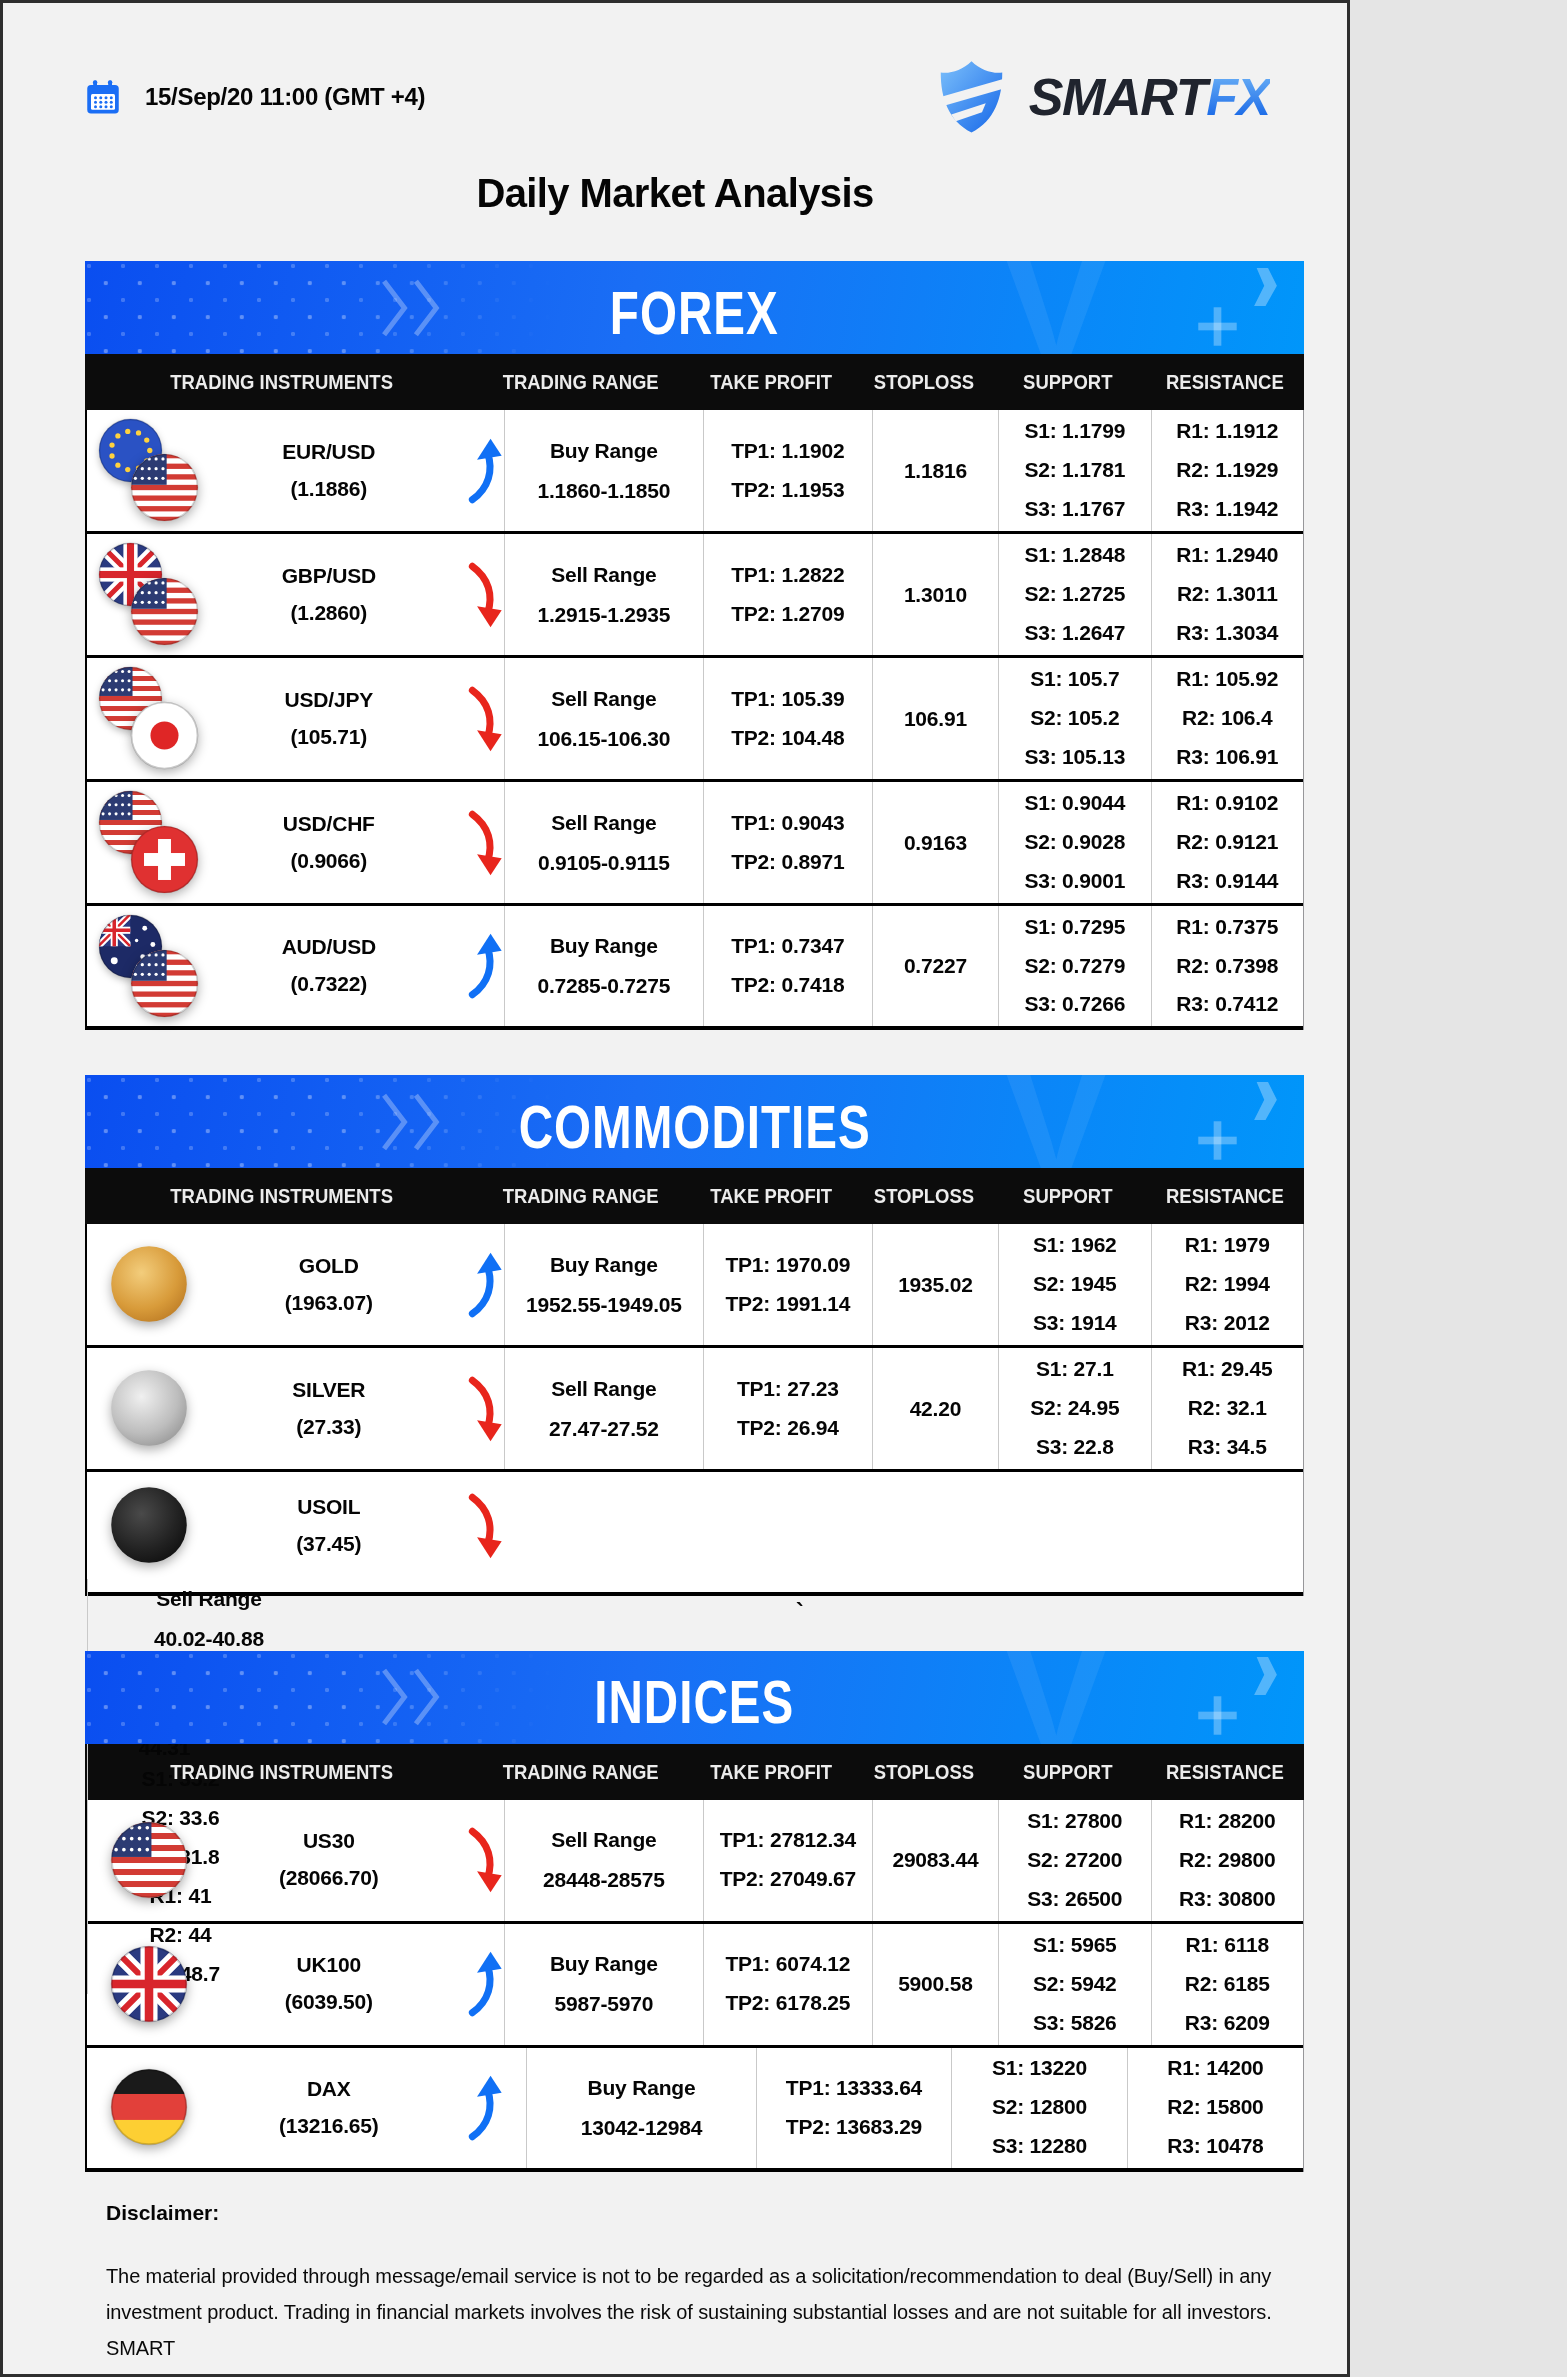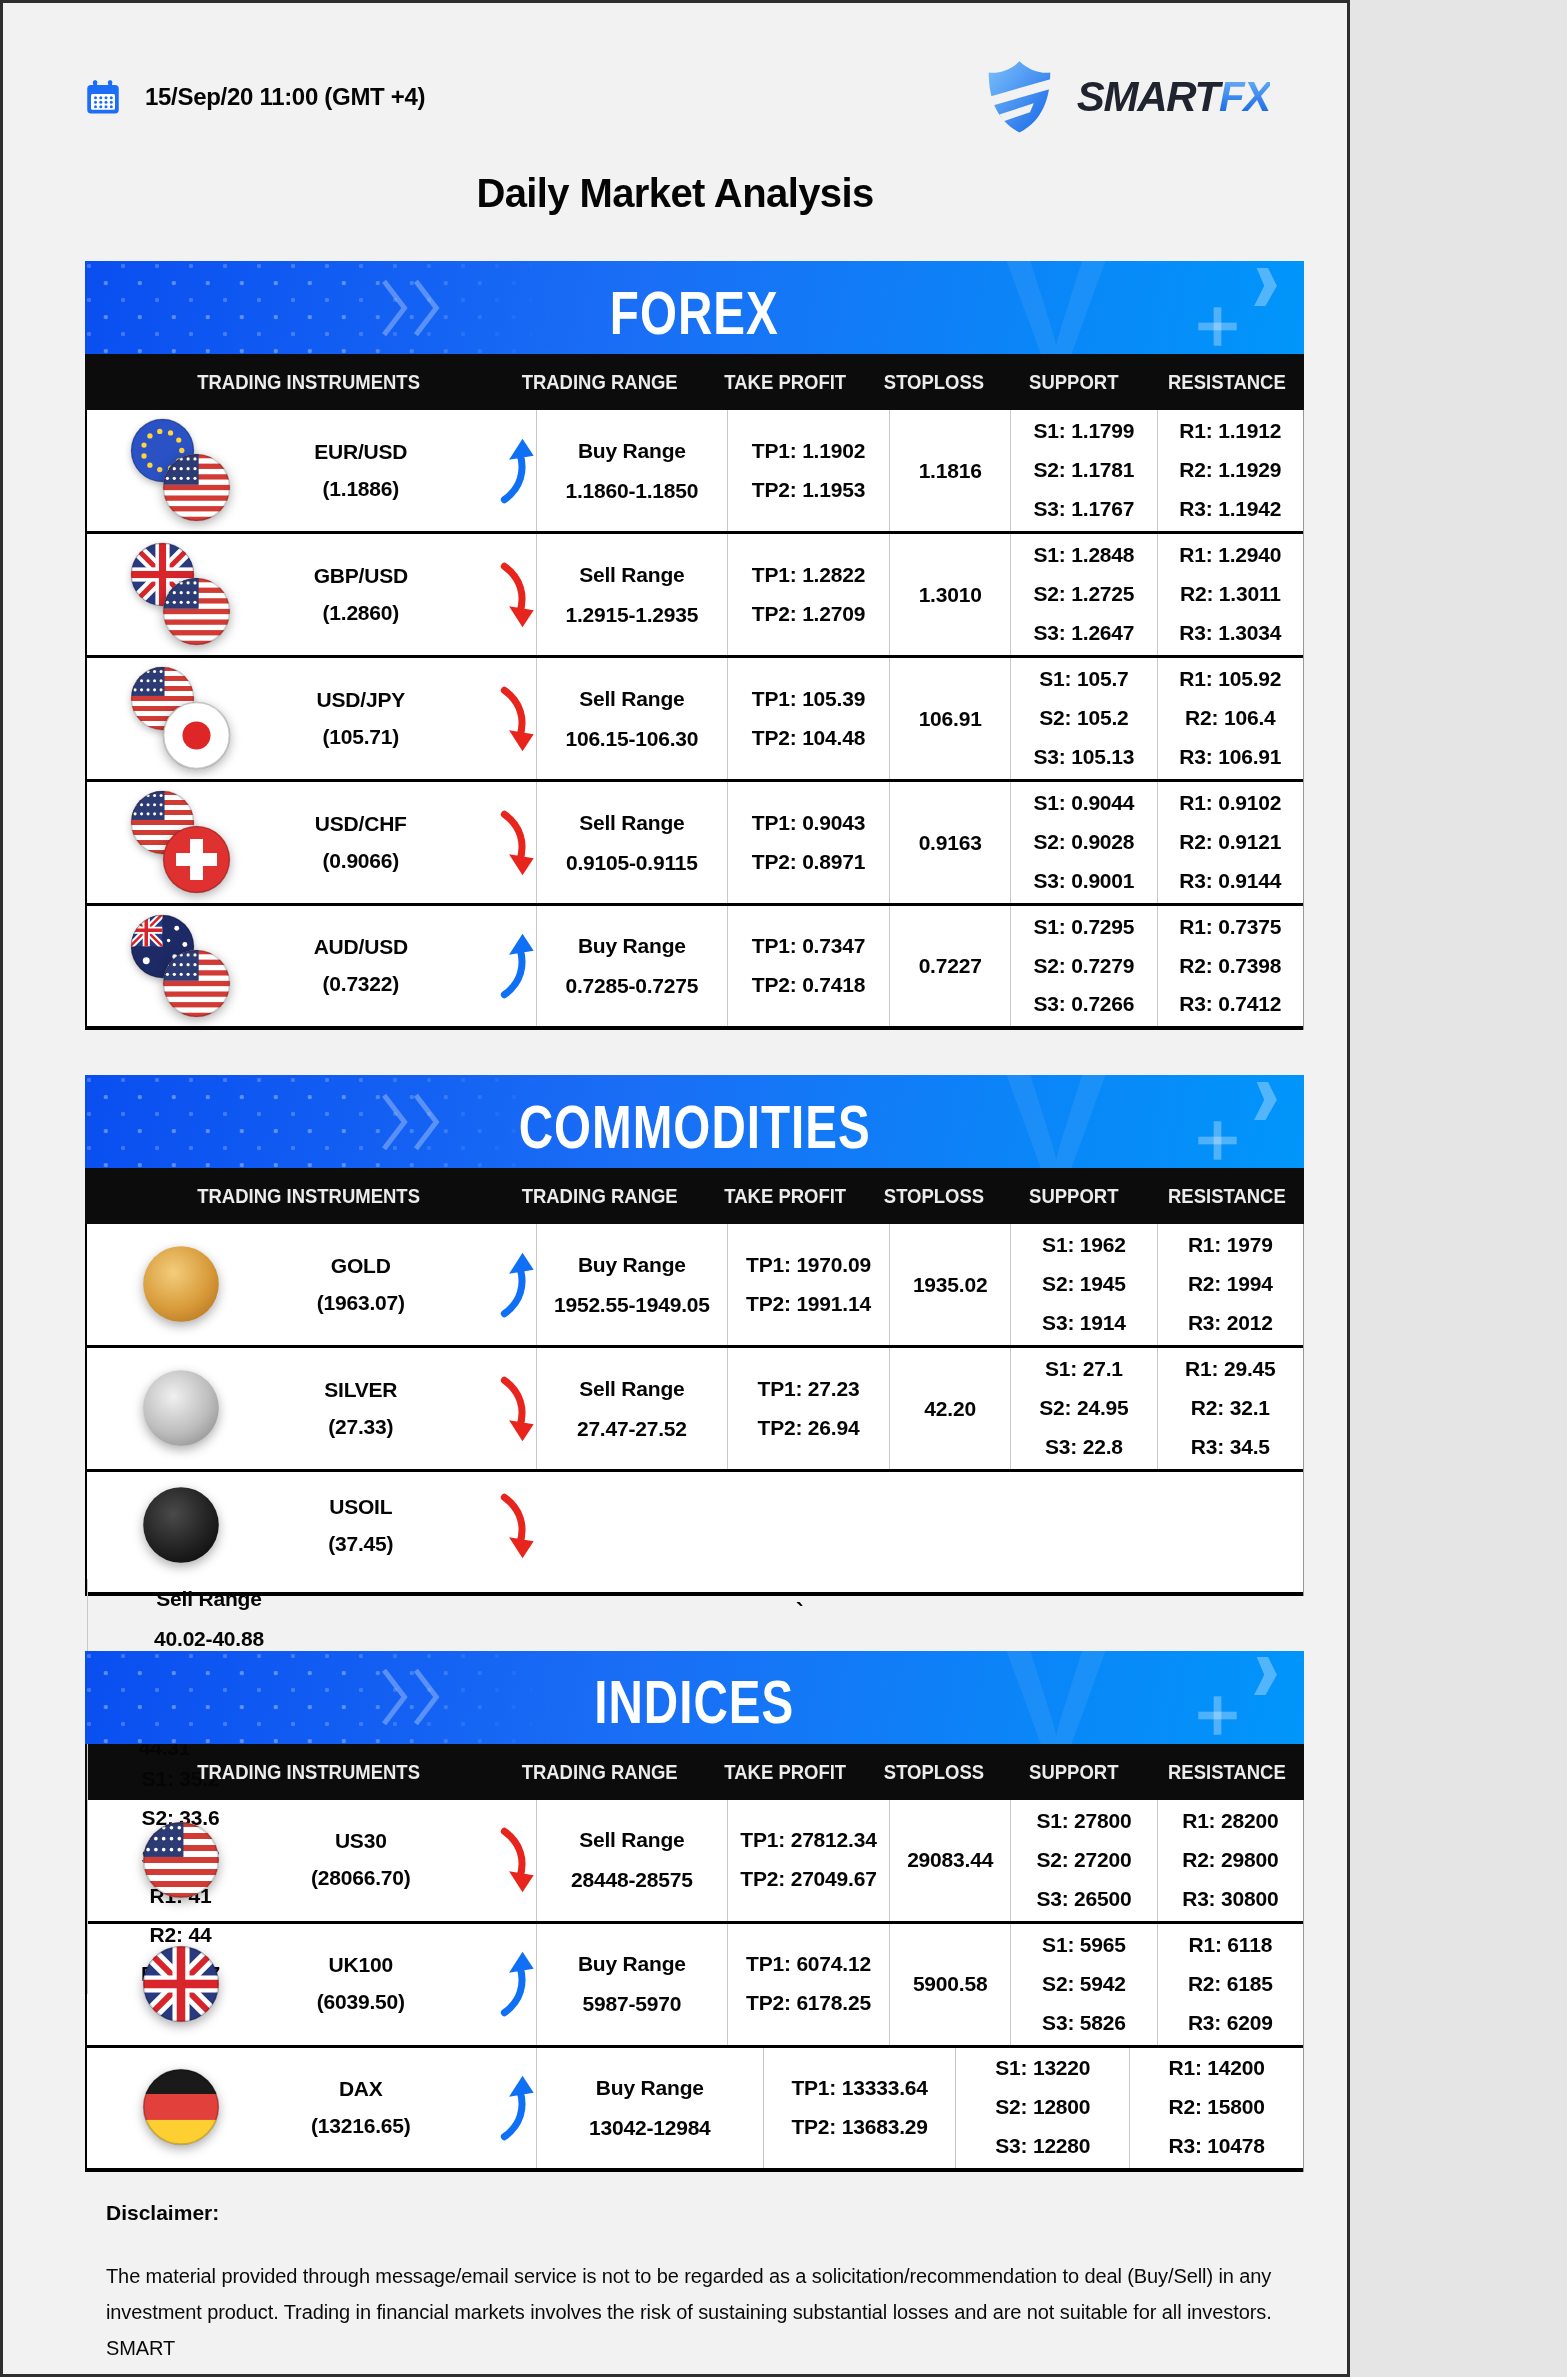--- a/index.html
+++ b/index.html
@@ -8,21 +8,21 @@
         border:3.2px solid #2e2e2e;box-sizing:border-box;overflow:hidden;
         font-family:"Liberation Sans",sans-serif;color:#050505;}
   
   .topbar{display:flex;align-items:center;justify-content:space-between;
           margin:56px 77px 0 82px;}
   .dategroup{display:flex;align-items:center;}
   .cal-icon{width:36px;height:36px;display:inline-block;}
   .date-label{font-size:24px;font-weight:bold;margin-left:24px;letter-spacing:-0.3px;}
   .logo{display:flex;align-items:center;}
   .shield-icon{width:69px;height:75px;display:inline-block;}
-  .brand{font-style:italic;font-weight:bold;font-size:42px;letter-spacing:-1.3px;margin-left:23px;}
+  .brand{font-style:italic;font-weight:bold;font-size:52px;letter-spacing:-1.3px;margin-left:23px;}
   .brand .smart{color:#20242e;}
   .brand .fx{color:#2f86f0;background:linear-gradient(180deg,#74b8f8 0%,#1565e6 90%);
              -webkit-background-clip:text;background-clip:text;-webkit-text-fill-color:transparent;}
   
   .page-title{text-align:center;font-size:40px;font-weight:bold;margin:37px 0 0 0;letter-spacing:-0.6px;}
   
   .section{margin:0 43px 0 82px;}
   .band{position:relative;height:93px;overflow:hidden;
         background:linear-gradient(100deg,#0a4ef0 0%,#1a6ef5 45%,#0096fa 100%);}
   .band h2{position:absolute;left:0;right:0;top:50%;transform:translateY(-54%);
@@ -42,21 +42,21 @@
   .band-plus{position:absolute;right:5.4%;bottom:8%;width:41px;height:41px;}
   
   .cols{display:flex;background:#0c0c0c;height:56px;align-items:center;}
   .hcell{color:#ececec;font-size:21px;font-weight:bold;text-align:center;}
   
   .rows{border-left:2.6px solid #000;border-right:1.3px solid #97979a;box-sizing:border-box;background:#1d4ed8;}
   .row{display:flex;height:124px;border-bottom:3.8px solid #000;box-sizing:border-box;background:#fff;}
   .cell{display:flex;flex-direction:column;align-items:center;justify-content:center;
         text-align:center;font-size:21px;font-weight:bold;box-sizing:border-box;letter-spacing:-0.2px;}
   .cell + .cell{border-left:1.3px solid #c9c9c9;}
-  .w1{width:464px;padding-left:32px;}.w2{width:243px;}.w3{width:206px;}.w4{width:154px;}.w5{width:186px;}.w6{width:186px;}
+  .w1{width:464px;}.w2{width:243px;}.w3{width:206px;}.w4{width:154px;}.w5{width:186px;}.w6{width:186px;}
   .c-inst{flex-direction:row;justify-content:flex-start;}
   .flag{display:block;width:110px;height:107px;position:relative;flex:0 0 auto;margin-left:10.2px;}
   .fp .f1{position:absolute;left:1.3px;top:1.3px;width:65px;height:65px;
           filter:drop-shadow(0 3.2px 3.8px rgba(0,0,0,.25));}
   .fp .f2{position:absolute;left:33px;top:36px;width:69px;height:69px;
           filter:drop-shadow(0 3.8px 5.1px rgba(0,0,0,.32));}
   .fs{position:absolute;left:12.8px;top:14px;width:78px;height:78px;
       filter:drop-shadow(0 4.5px 5.1px rgba(0,0,0,.32));}
   .flag svg,.arrow svg,.band-chevrons svg,.band-arrow-r svg,.band-plus svg,
   .cal-icon svg,.shield-icon svg{width:100%;height:100%;display:block;}

